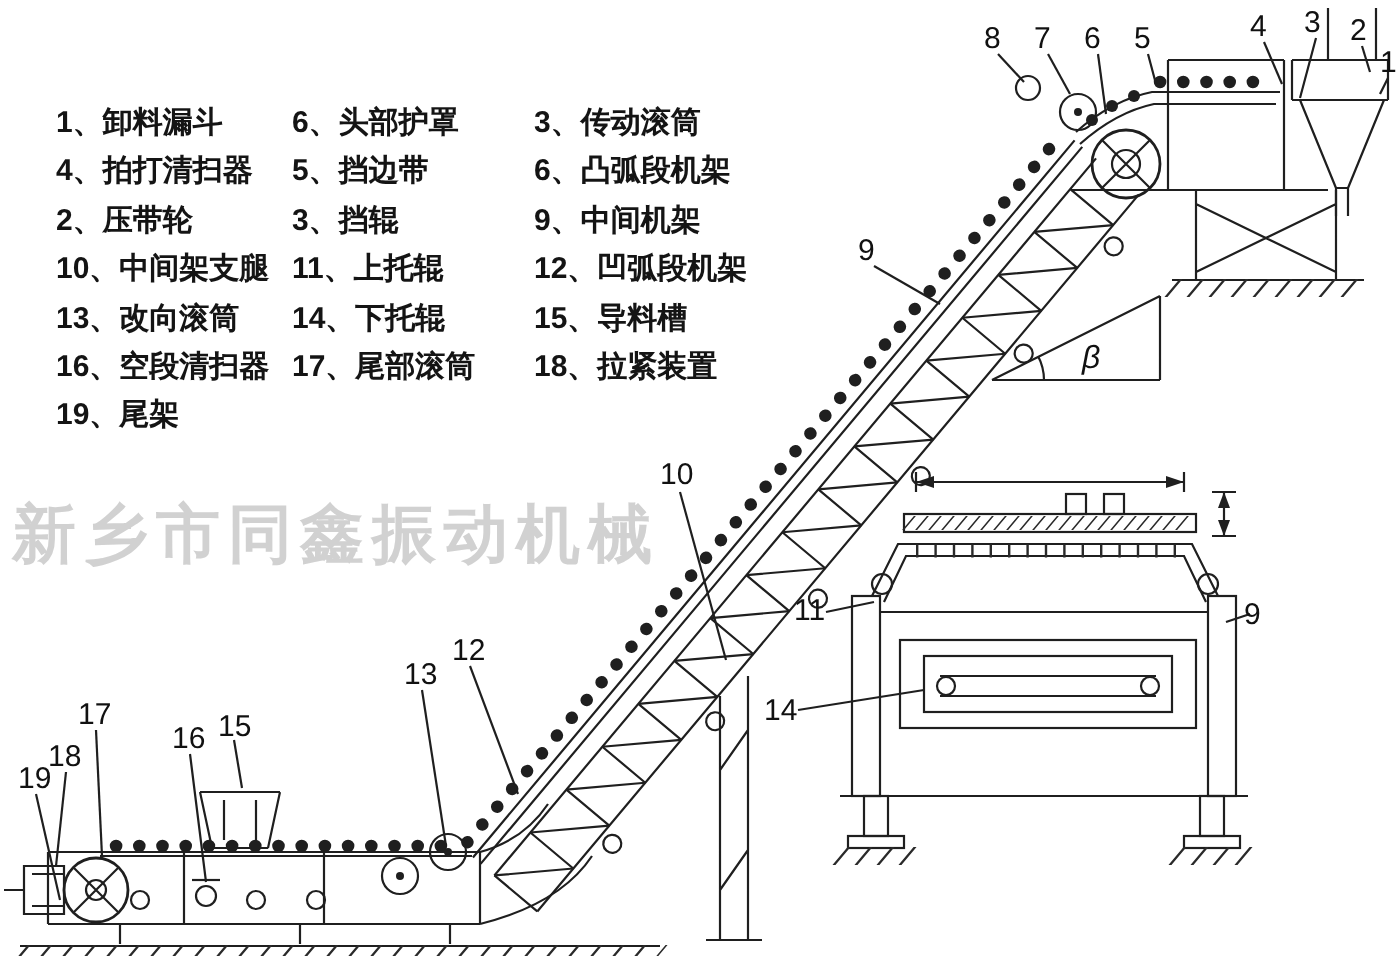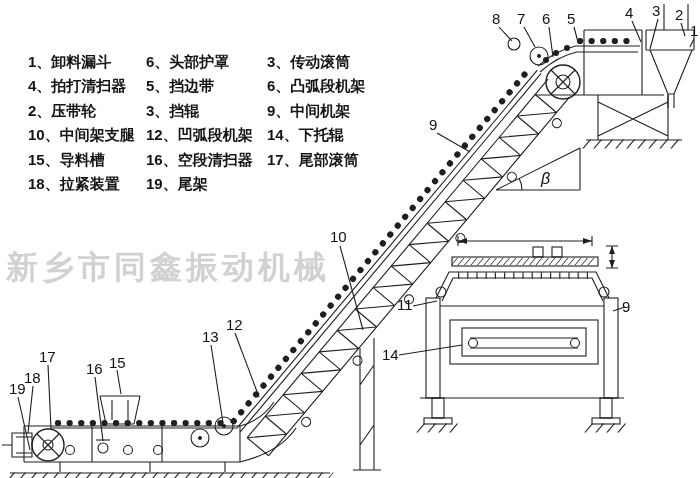--- a/index.html
+++ b/index.html
@@ -32,21 +32,23 @@
     <span>1、卸料漏斗</span>
     <span>6、头部护罩</span>
     <span>3、传动滚筒</span>
     <span>4、拍打清扫器</span>
     <span>5、挡边带</span>
     <span>6、凸弧段机架</span>
     <span>2、压带轮</span>
     <span>3、挡辊</span>
     <span>9、中间机架</span>
     <span>10、中间架支腿</span>
+    <span>11、上托辊</span>
     <span>12、凹弧段机架</span>
+    <span>13、改向滚筒</span>
     <span>14、下托辊</span>
     <span>15、导料槽</span>
     <span>16、空段清扫器</span>
     <span>17、尾部滚筒</span>
     <span>18、拉紧装置</span>
     <span>19、尾架</span>
   </div>
 
   <svg class="diagram" width="700" height="478" viewBox="0 0 700 478">
 

